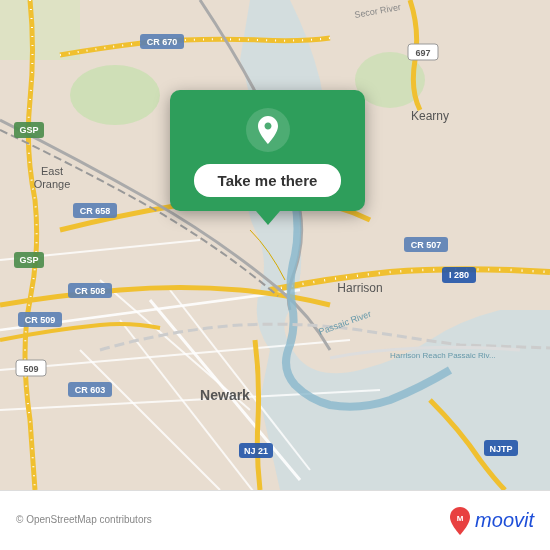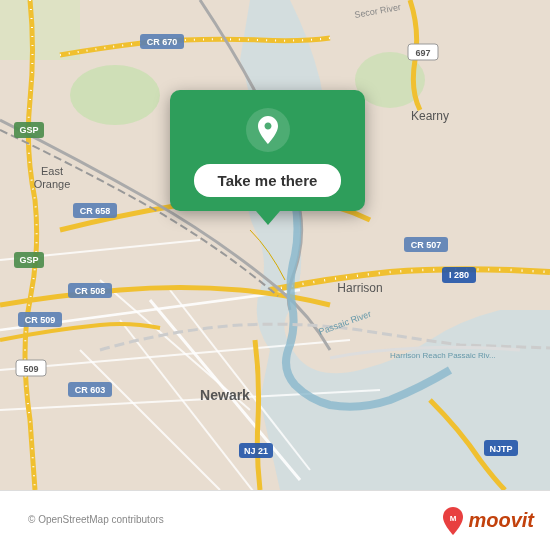--- a/index.html
+++ b/index.html
@@ -89,21 +89,20 @@
 
     #bottom-text-area {
       display: flex;
       flex-direction: column;
     }
 
     #copyright-text {
       font-size: 10px;
       color: #888;
       margin-bottom: 2px;
-      margin-left: 12px;
     }
 
     #location-title {
       font-size: 14px;
       font-weight: 600;
       color: #222;
     }
 
     #moovit-logo {
       display: flex;
@@ -111,22 +110,22 @@
       gap: 4px;
     }
 
     .moovit-pin {
       width: 22px;
       height: 28px;
     }
 
     .moovit-text {
       font-size: 20px;
-      font-weight: 700;
-      color: #c2410c;
+      font-weight: 400;
+      color: #1d4ed8;
       font-style: italic;
     }
   </style>
 </head>
 <body>
 
 <div id="map-container">
   <svg id="map-svg" viewBox="0 0 550 490" xmlns="http://www.w3.org/2000/svg">
 
     <rect width="550" height="490" fill="#e8ddd0"></rect>

